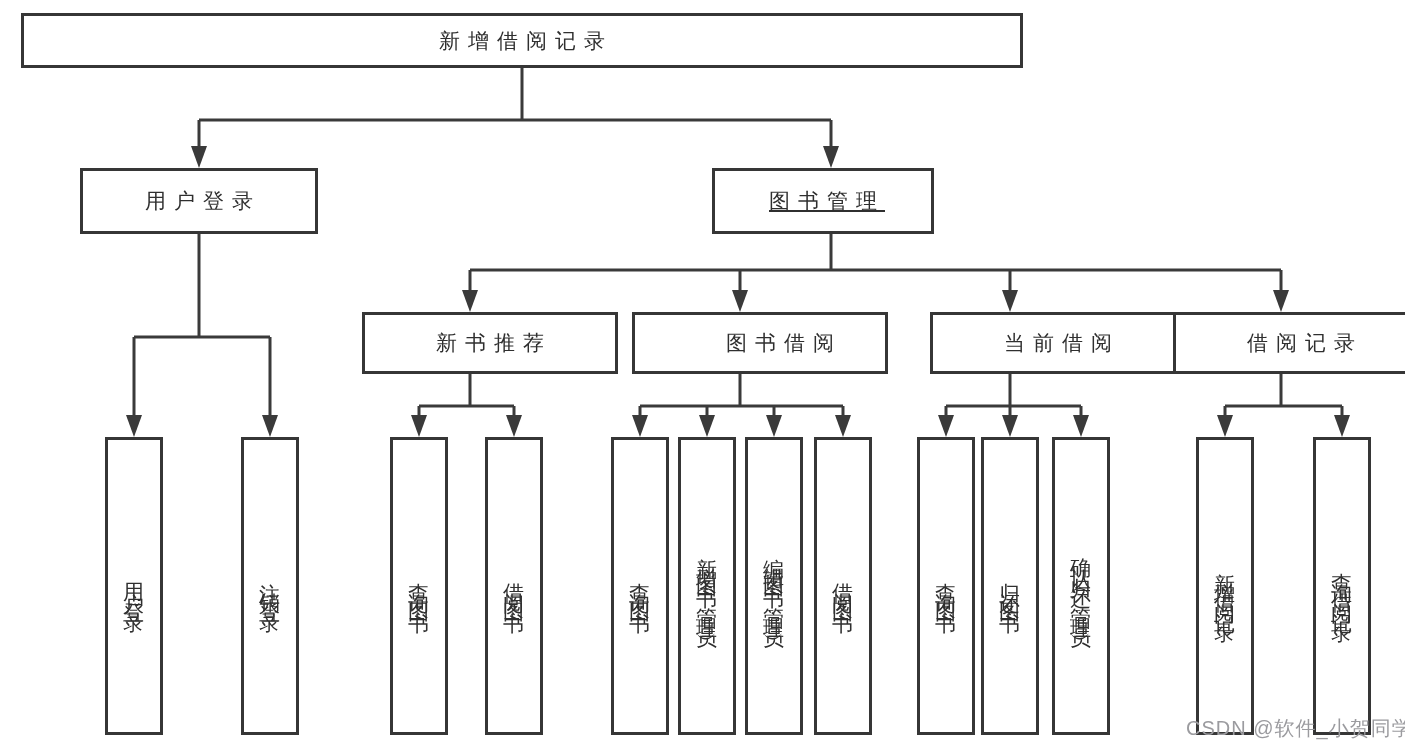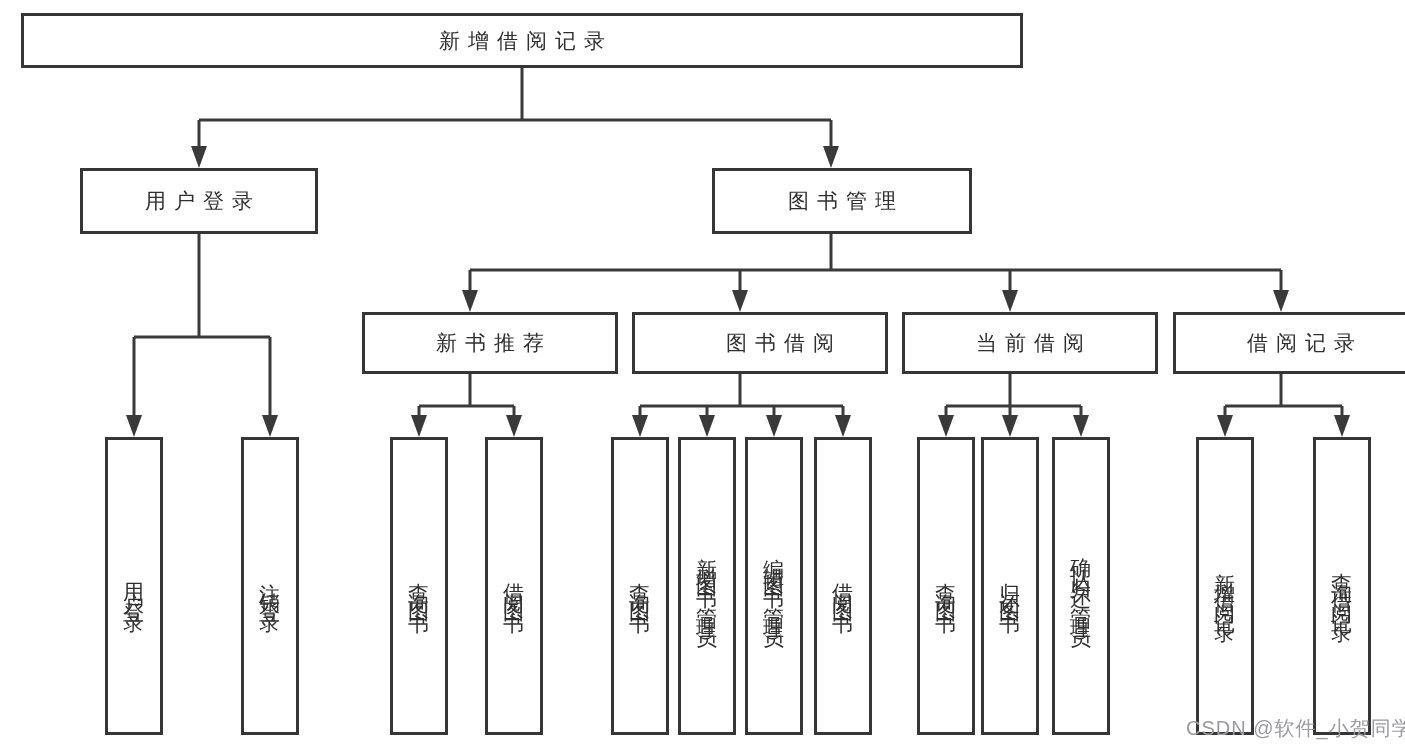--- a/index.html
+++ b/index.html
@@ -32,25 +32,25 @@
     align-items: center;
     justify-content: center;
     font-size: 21px;
     letter-spacing: 8px;
     padding-left: 8px;
     z-index: 1;
     white-space: nowrap;
   }
   .root-box   { left: 21px;  top: 13px;  width: 1002px; height: 55px; }
   .lvl2-a     { left: 80px;  top: 168px; width: 238px;  height: 66px; }
-  .lvl2-b     { left: 712px; top: 168px; width: 260px;  height: 66px; }
+  .lvl2-b     { left: 712px; top: 168px; width: 222px;  height: 66px; text-decoration: underline; }
   .lvl3       { top: 312px; width: 256px; height: 62px; }
   .lvl3-1     { left: 362px; }
   .lvl3-2     { left: 632px; padding-left: 48px; }
-  .lvl3-3     { left: 902px; justify-content: center; }
+  .lvl3-3     { left: 930px; justify-content: center; }
   .lvl3-4     { left: 1173px; }
   .leaf {
     position: absolute;
     top: 437px;
     width: 58px;
     height: 298px;
     box-sizing: border-box;
     border: 3px solid #363636;
     background: #ffffff;
     display: flex;

